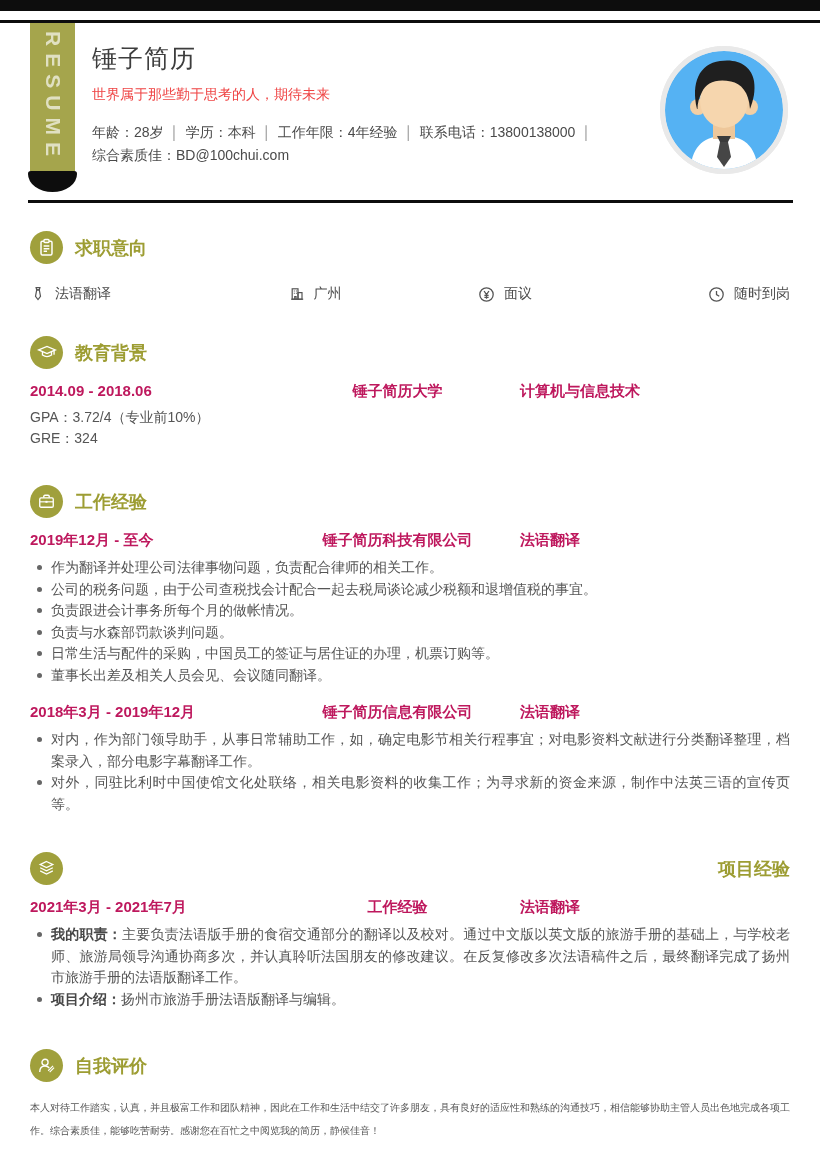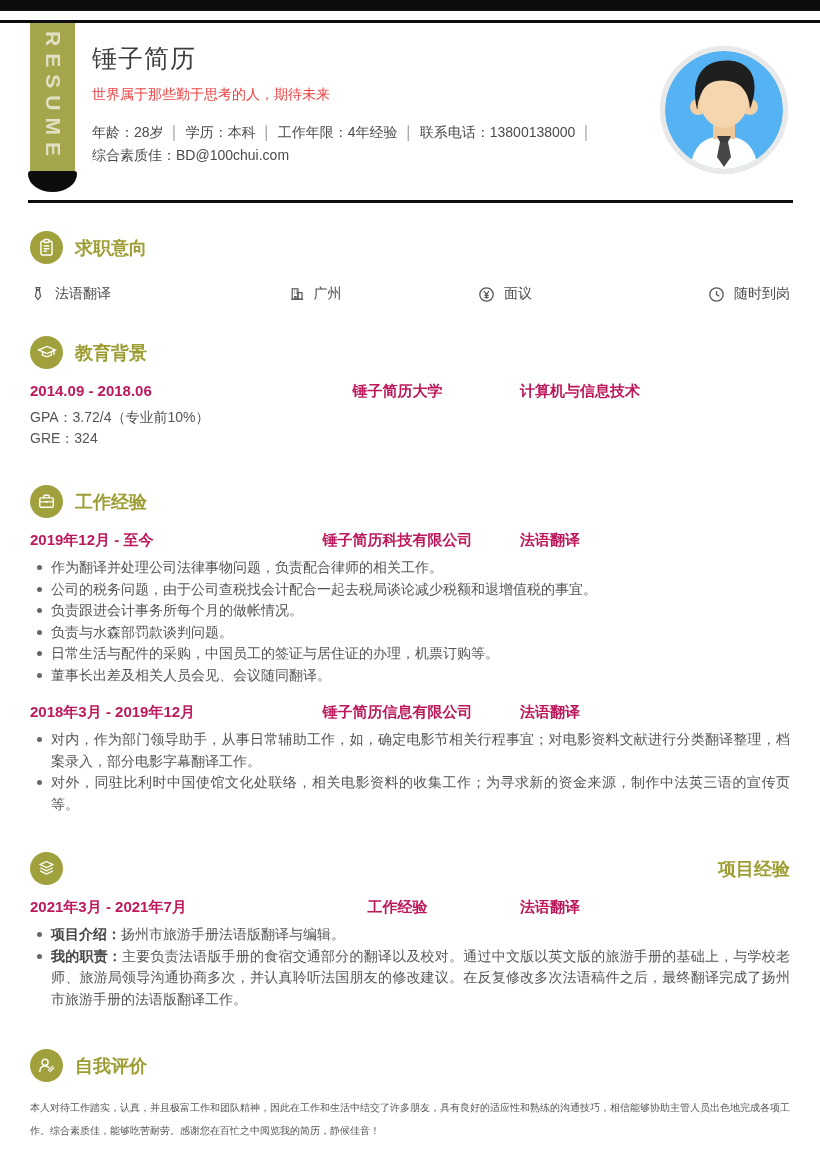--- a/index.html
+++ b/index.html
@@ -238,22 +238,22 @@
     </span>
     <span class="sec-title">项目经验</span>
   </div>
 
   <div class="row3">
     <span>2021年3月 - 2021年7月</span>
     <span class="mid">工作经验</span>
     <span class="right">法语翻译</span>
   </div>
   <ul class="bullets">
+    <li><b>我的职责：</b><span>主要负责法语版手册的食宿交通部分的翻译以及校对。通过中文版以英文版的旅游手册的基础上，与学校老师、旅游局领导沟通协商多次，并认真聆听法国朋友的修改建议。在反复修改多次法语稿件之后，最终翻译完成了扬州市旅游手册的法语版翻译工作。</span></li>
     <li><b>项目介绍：</b><span>扬州市旅游手册法语版翻译与编辑。</span></li>
-    <li><b>我的职责：</b><span>主要负责法语版手册的食宿交通部分的翻译以及校对。通过中文版以英文版的旅游手册的基础上，与学校老师、旅游局领导沟通协商多次，并认真聆听法国朋友的修改建议。在反复修改多次法语稿件之后，最终翻译完成了扬州市旅游手册的法语版翻译工作。</span></li>
   </ul>
 
   <div class="sec sec-eval">
     <span class="sec-icon">
       <svg width="19" height="19" viewBox="0 0 18 18" fill="none" stroke="#fff" stroke-width="1.3">
         <circle cx="7.6" cy="6" r="2.9"></circle>
         <path d="M2.6 15.2 c0-4 2.3-5.7 5-5.7 1.7 0 3.1 0.7 4 1.9"></path>
         <path d="M10.6 14 l4.6-4.6 M12 15.2 l4.2-4.2" stroke-width="1.1"></path>
       </svg>
     </span>

